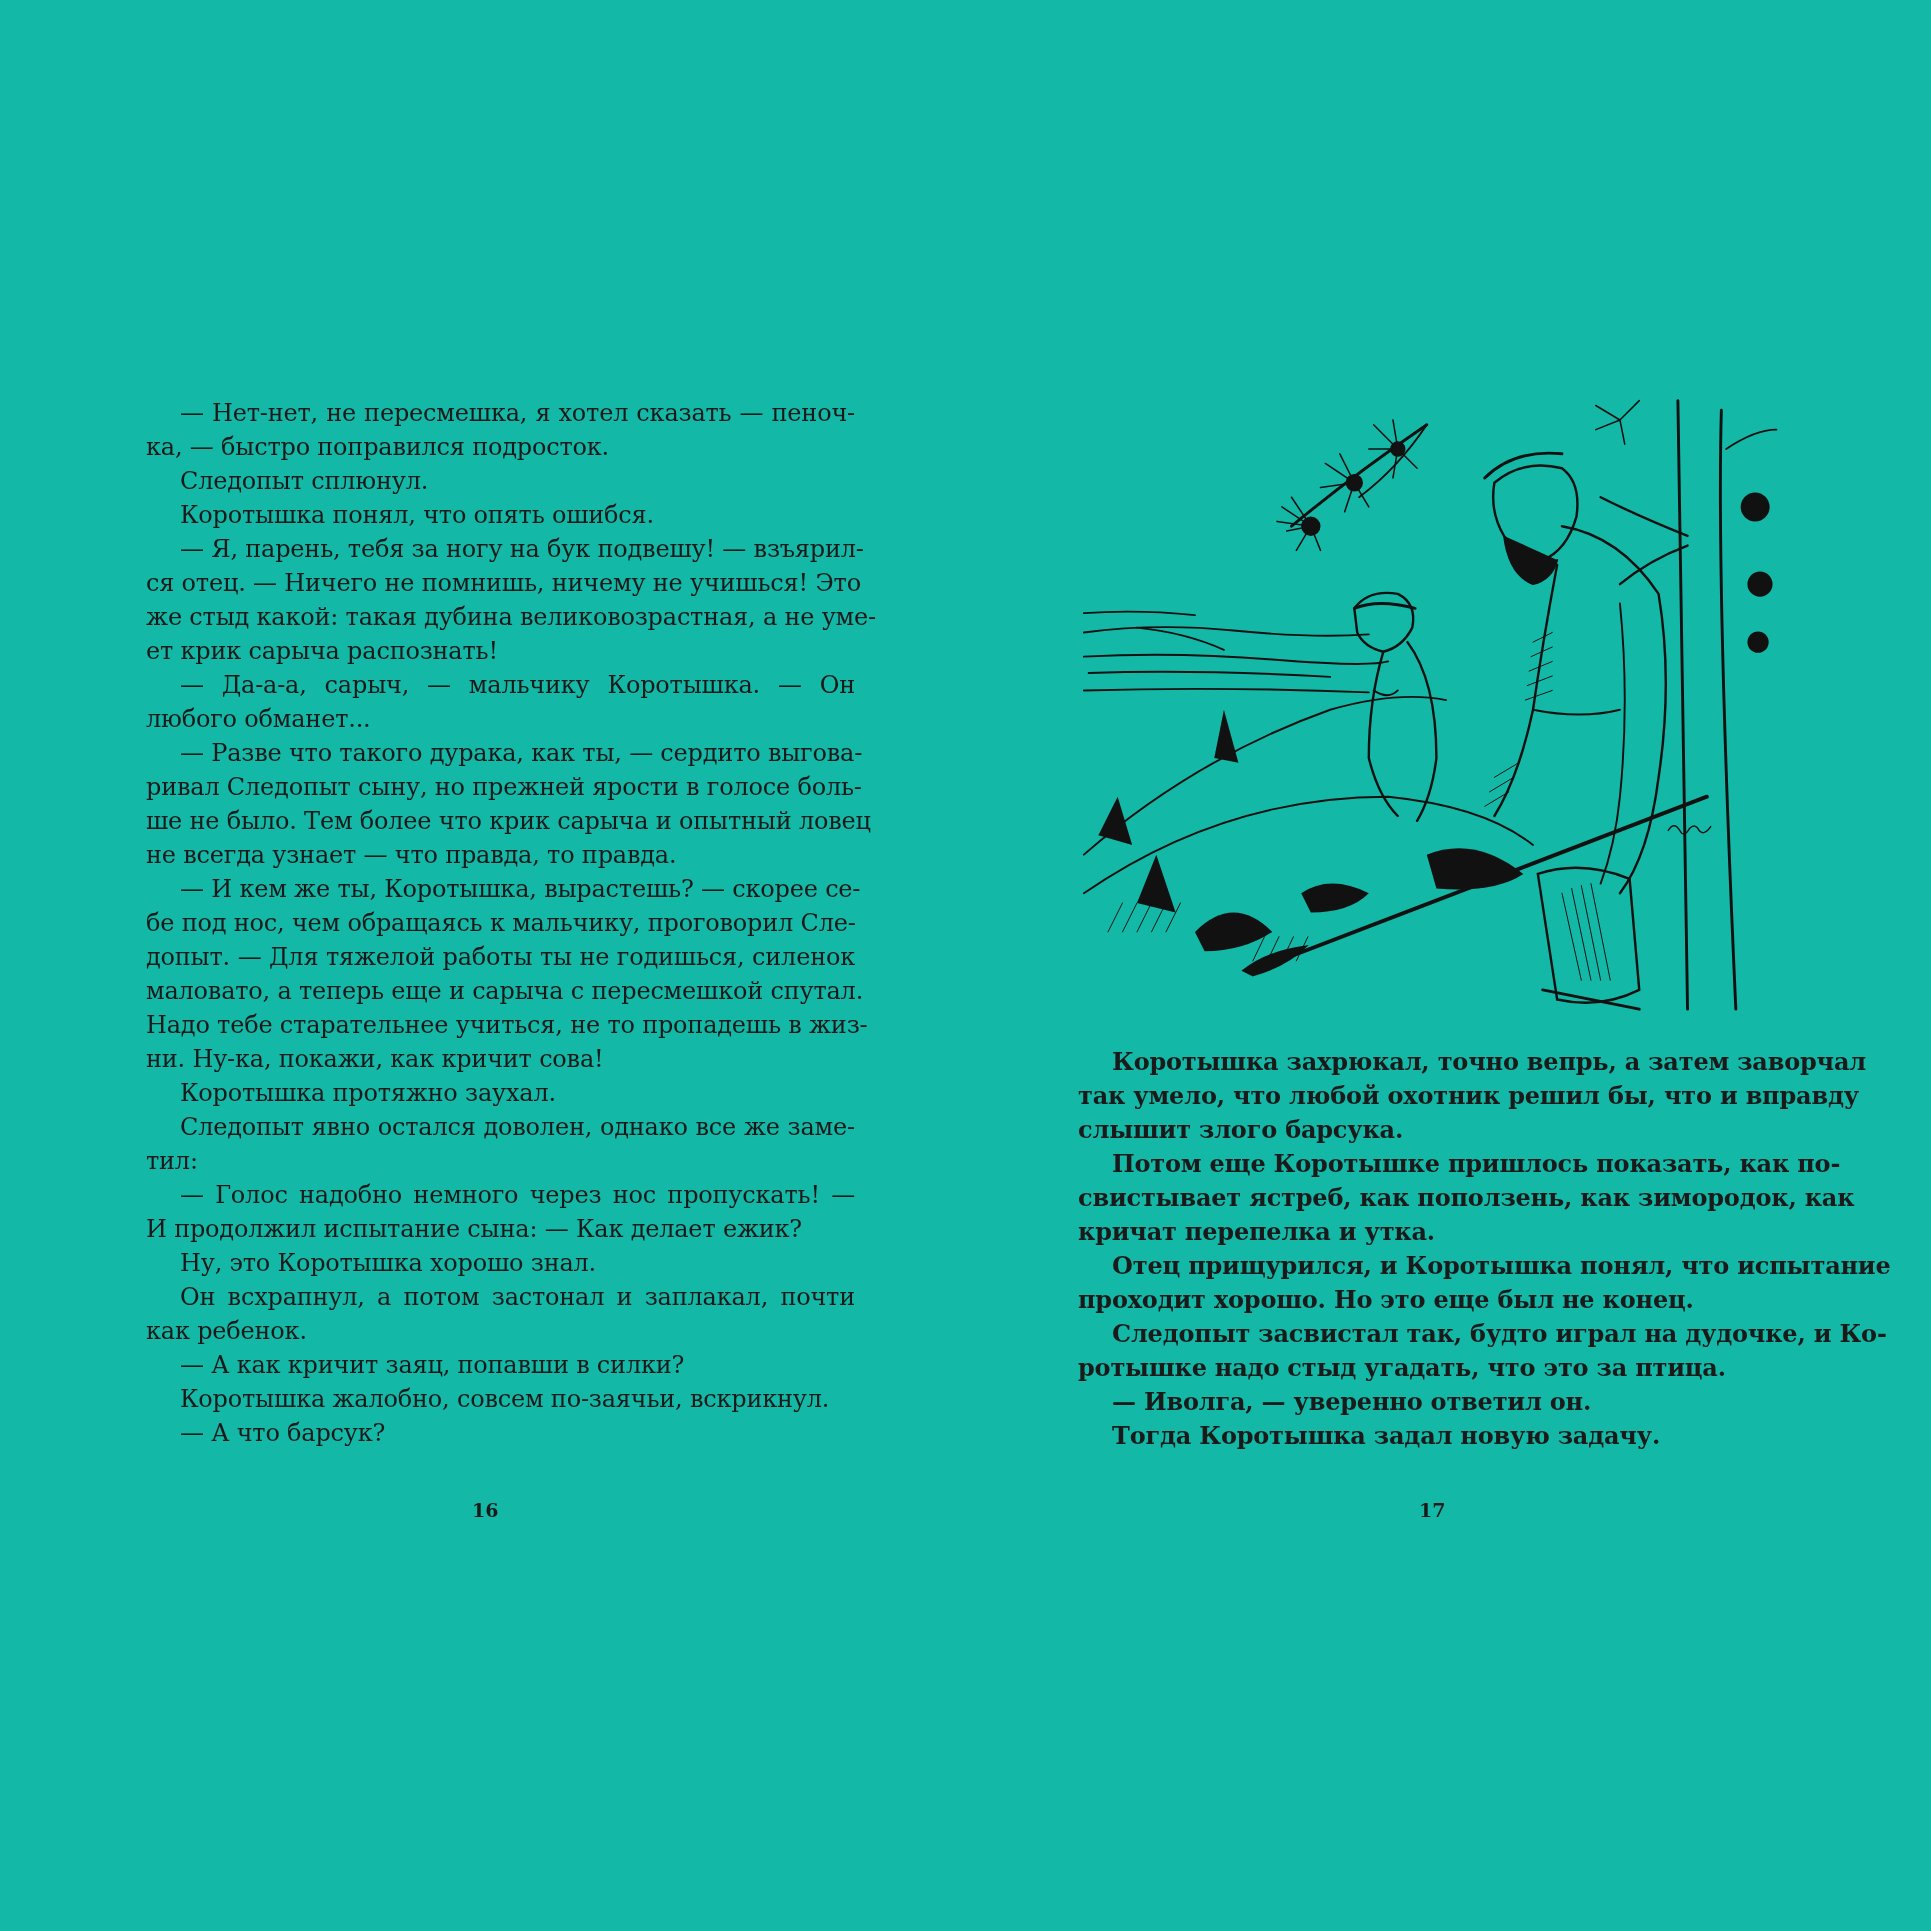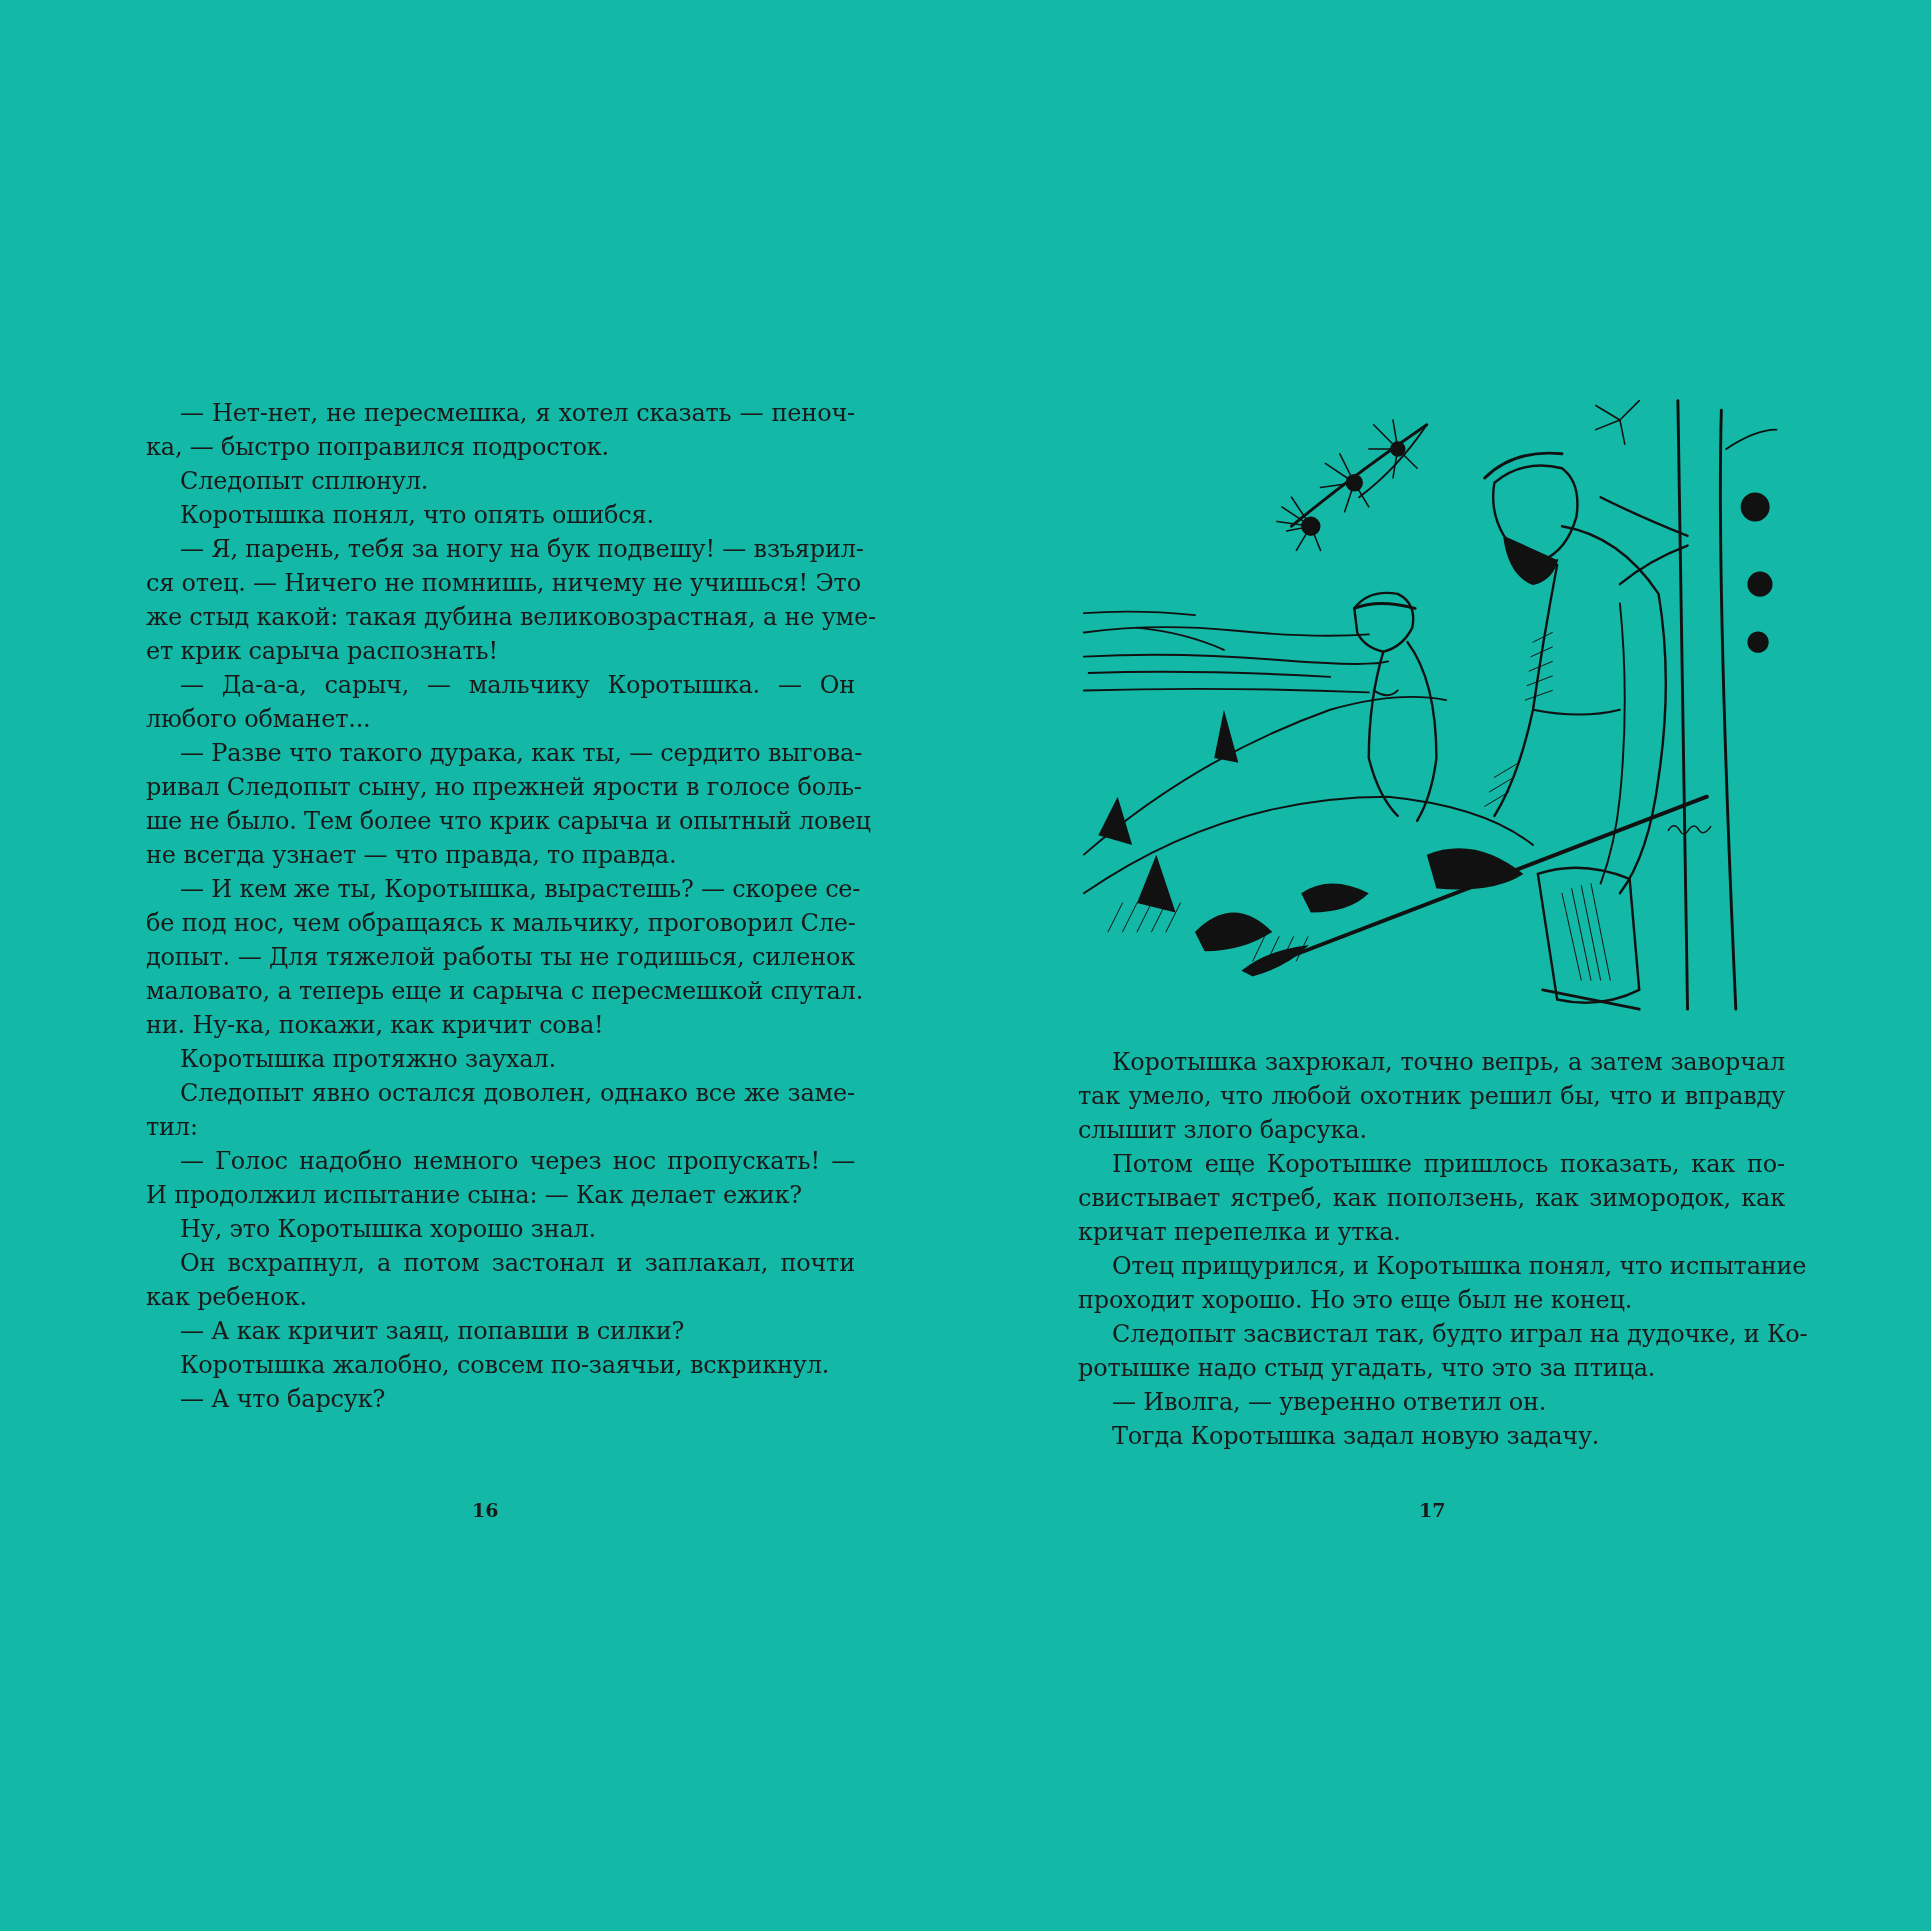--- a/index.html
+++ b/index.html
@@ -8,21 +8,21 @@
   .col {
     position: absolute;
     width: 709px;
     font-family: "DejaVu Serif", "Liberation Serif", serif;
     font-size: 24px;
     line-height: 34px;
     color: #1a1a1a;
     letter-spacing: -0.2px;
   }
   .col.left  { left: 146px; top: 396px; }
-  .col.right { left: 1078px; top: 1045px; width: 707px; }
+  .col.right { left: 1078px; top: 1045px; width: 707px; font-weight: bold; }
   .line {
     display: block;
     height: 34px;
     white-space: nowrap;
     text-align: justify;
     text-align-last: justify;
   }
   .line.last { text-align-last: left; }
   .line.indent { padding-left: 34px; }
   .pageno {
@@ -59,20 +59,21 @@
       <span class="line indent">— Да-а-а, сарыч, — мальчику Коротышка. — Он</span>
       <span class="line last">любого обманет...</span>
       <span class="line indent">— Разве что такого дурака, как ты, — сердито выгова-</span>
       <span class="line">ривал Следопыт сыну, но прежней ярости в голосе боль-</span>
       <span class="line">ше не было. Тем более что крик сарыча и опытный ловец</span>
       <span class="line last">не всегда узнает — что правда, то правда.</span>
       <span class="line indent">— И кем же ты, Коротышка, вырастешь? — скорее се-</span>
       <span class="line">бе под нос, чем обращаясь к мальчику, проговорил Сле-</span>
       <span class="line">допыт. — Для тяжелой работы ты не годишься, силенок</span>
       <span class="line">маловато, а теперь еще и сарыча с пересмешкой спутал.</span>
+      <span class="line">Надо тебе старательнее учиться, не то пропадешь в жиз-</span>
       <span class="line last">ни. Ну-ка, покажи, как кричит сова!</span>
       <span class="line indent last">Коротышка протяжно заухал.</span>
       <span class="line indent">Следопыт явно остался доволен, однако все же заме-</span>
       <span class="line last">тил:</span>
       <span class="line indent">— Голос надобно немного через нос пропускать! —</span>
       <span class="line last">И продолжил испытание сына: — Как делает ежик?</span>
       <span class="line indent last">Ну, это Коротышка хорошо знал.</span>
       <span class="line indent">Он всхрапнул, а потом застонал и заплакал, почти</span>
       <span class="line last">как ребенок.</span>
       <span class="line indent last">— А как кричит заяц, попавши в силки?</span>

